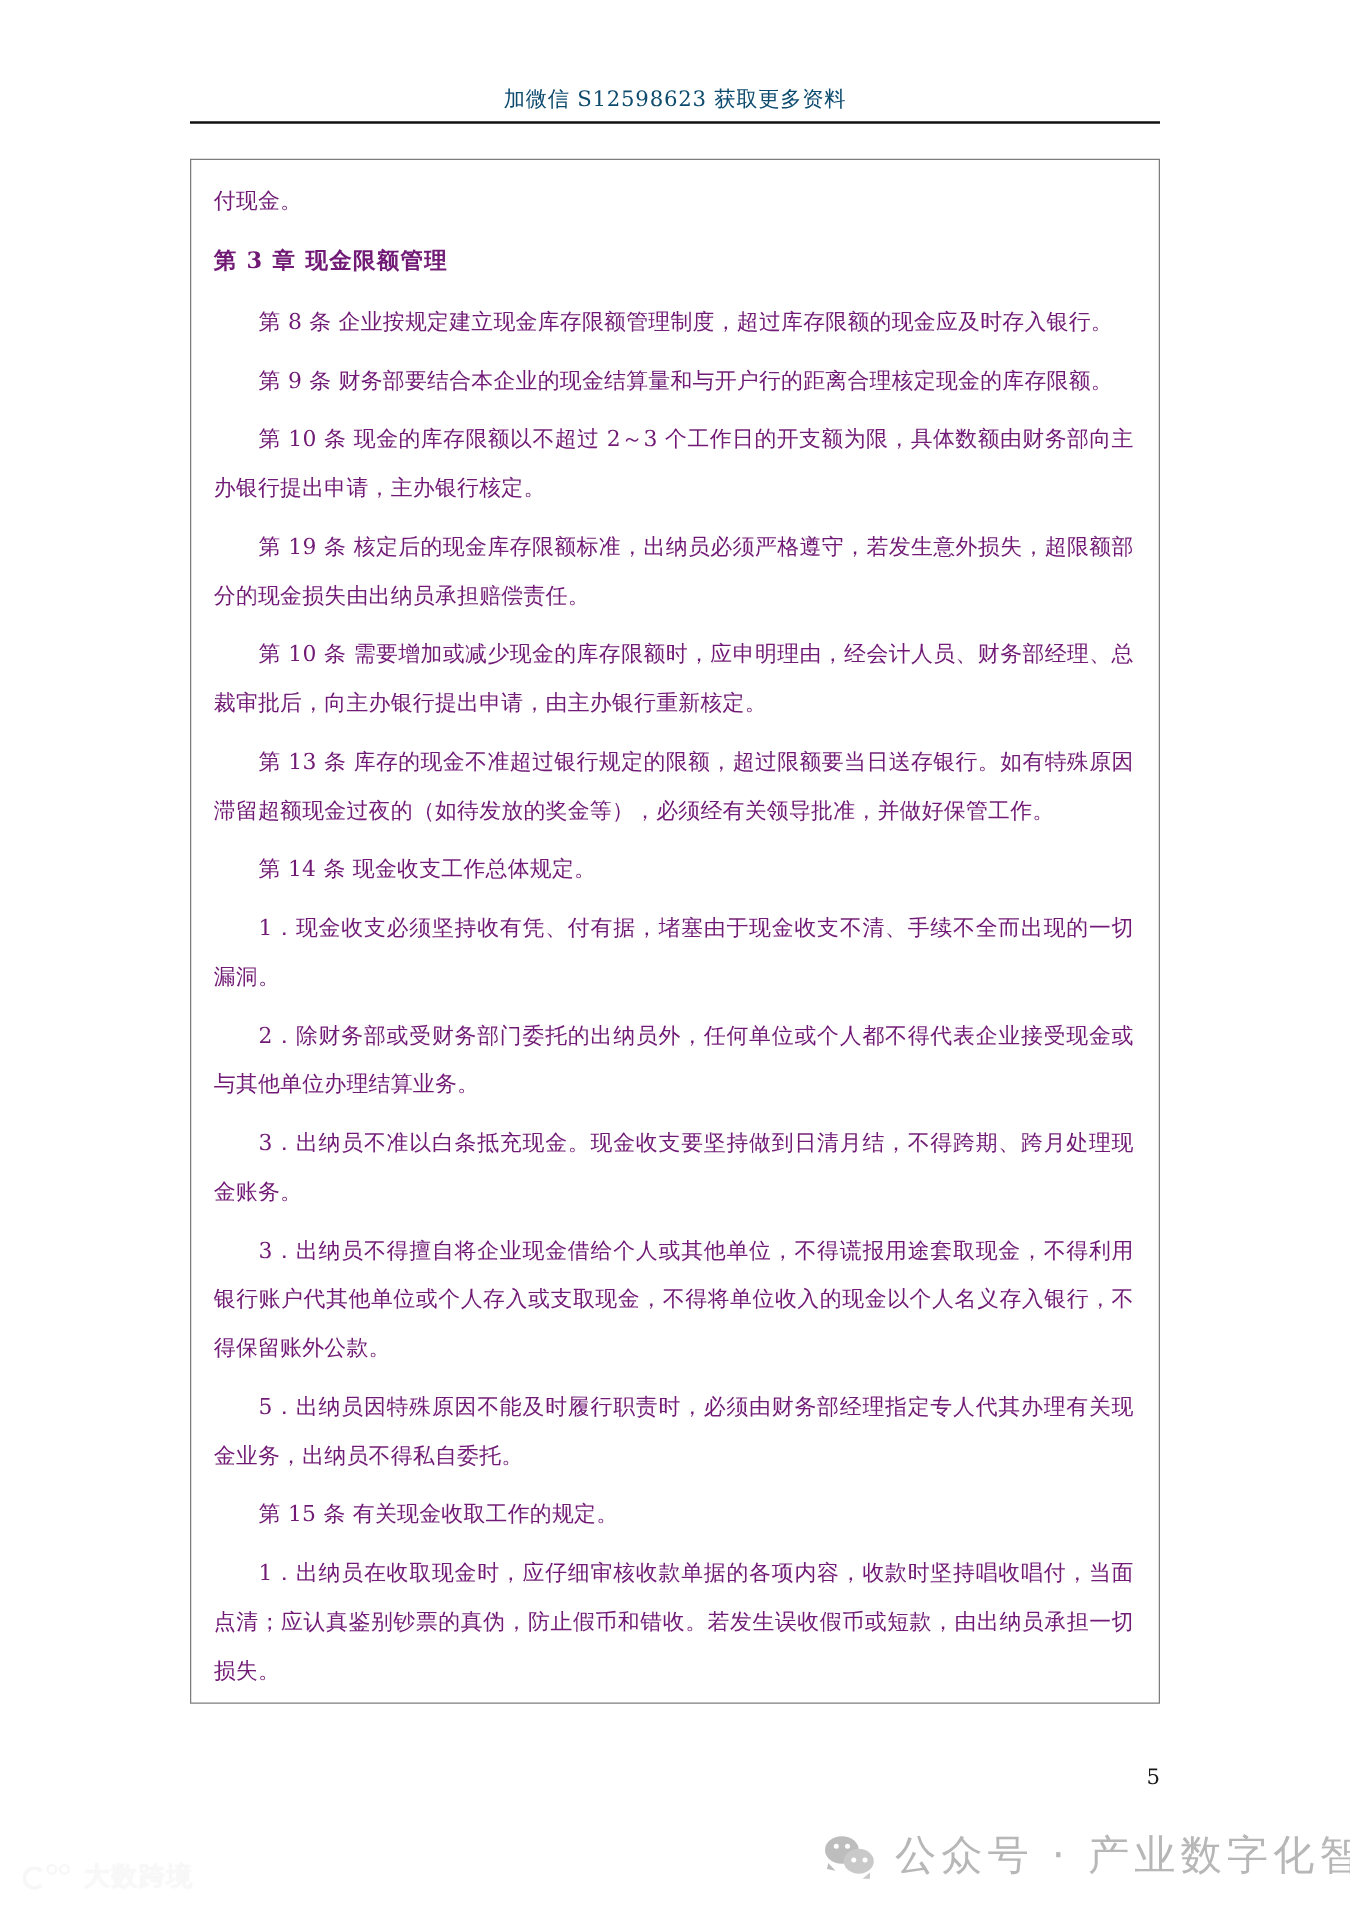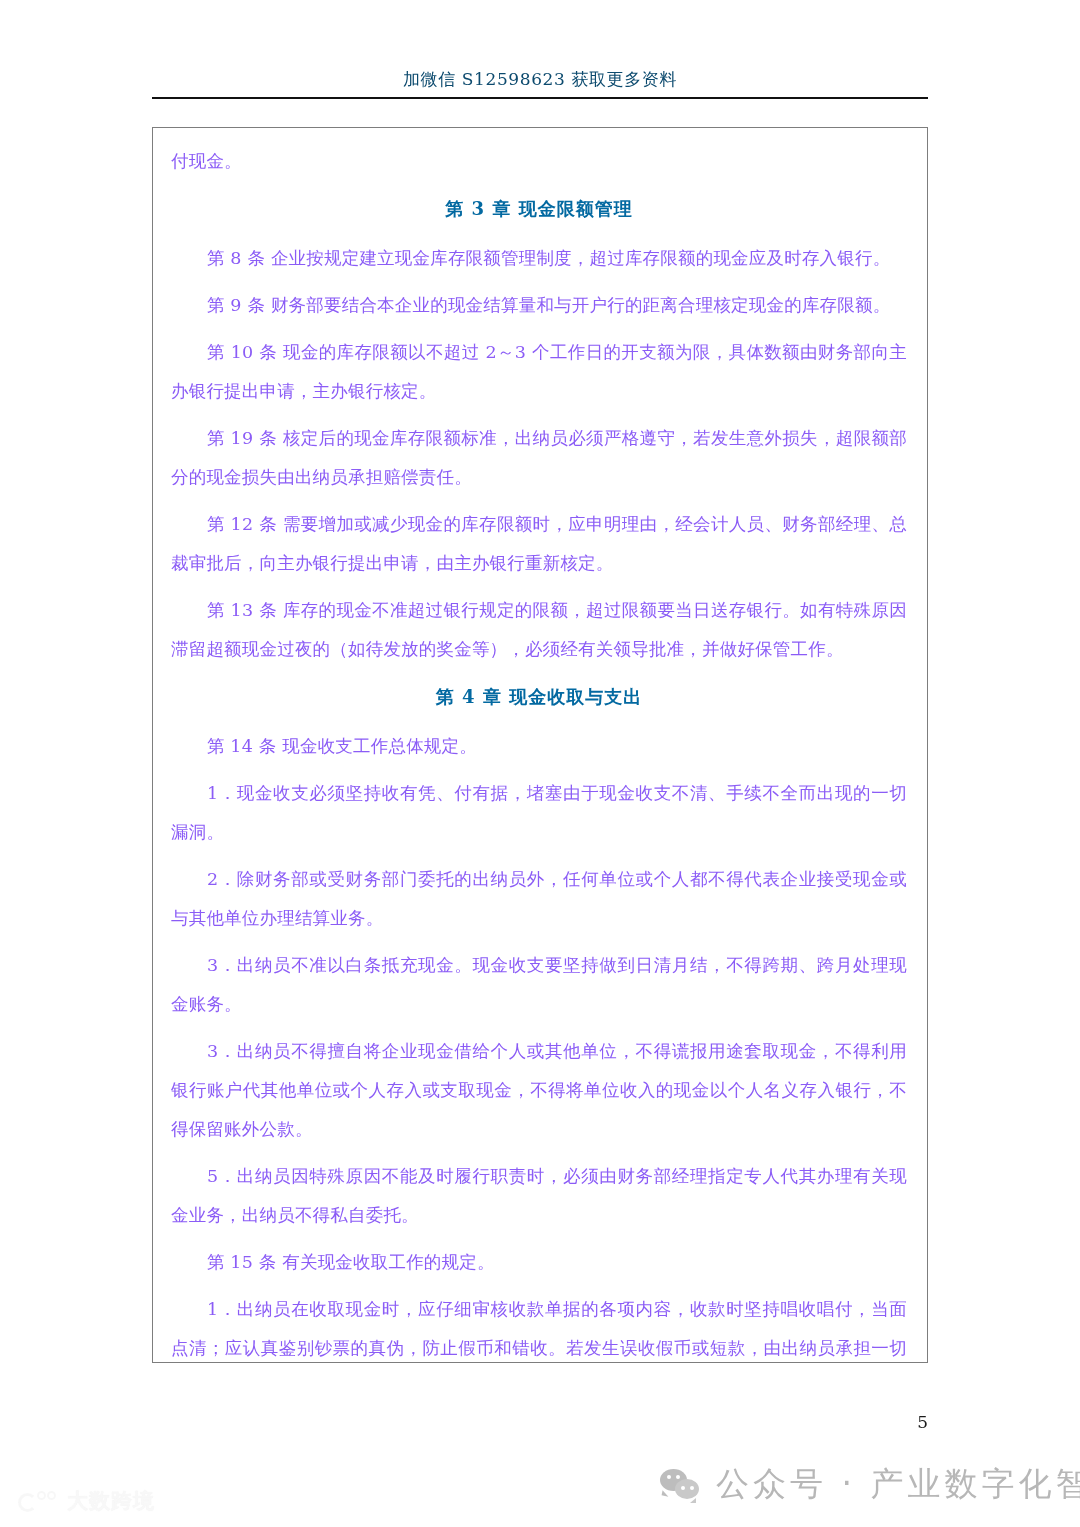--- a/index.html
+++ b/index.html
@@ -49,39 +49,38 @@
   }
   .frame-inner {
     padding: 14px 20px 0 18px;
     box-sizing: border-box;
   }
 
   
   .para {
     font-size: 17.5px;
     line-height: 39px;
-    color: #8b5cf6;
+    color: #701a75;
     text-align: justify;
     text-justify: inter-ideograph;
     margin: 0 0 8px 0;
     letter-spacing: 0.2px;
     font-family: "DejaVu Serif", "Liberation Serif", serif;
   }
   .para.indent {
     text-indent: 2.05em;
   }
   .para.noindent {
     text-indent: 0;
   }
   .chapter-heading {
     font-size: 18px;
     line-height: 40px;
     font-weight: bold;
-    text-align: center;
-    color: #0369a1;
+    color: #701a75;
     margin: 6px 0 10px 0;
     letter-spacing: 1px;
     font-family: "DejaVu Serif", "Liberation Serif", serif;
   }
 
   
   #page-number {
     position: absolute;
     right: 152px;
     top: 1412px;
@@ -211,23 +210,22 @@
 </div>
 
 <div id="content-frame">
   <div class="frame-inner" id="doc-body">
       <div class="para noindent">付现金。</div>
       <div class="chapter-heading">第 3 章   现金限额管理</div>
       <div class="para indent">第 8 条   企业按规定建立现金库存限额管理制度，超过库存限额的现金应及时存入银行。</div>
       <div class="para indent">第 9 条   财务部要结合本企业的现金结算量和与开户行的距离合理核定现金的库存限额。</div>
       <div class="para indent">第 10 条   现金的库存限额以不超过 2～3 个工作日的开支额为限，具体数额由财务部向主办银行提出申请，主办银行核定。</div>
       <div class="para indent">第 19 条   核定后的现金库存限额标准，出纳员必须严格遵守，若发生意外损失，超限额部分的现金损失由出纳员承担赔偿责任。</div>
-      <div class="para indent">第 12 条   需要增加或减少现金的库存限额时，应申明理由，经会计人员、财务部经理、总裁审批后，向主办银行提出申请，由主办银行重新核定。</div>
+      <div class="para indent">第 10 条   需要增加或减少现金的库存限额时，应申明理由，经会计人员、财务部经理、总裁审批后，向主办银行提出申请，由主办银行重新核定。</div>
       <div class="para indent">第 13 条   库存的现金不准超过银行规定的限额，超过限额要当日送存银行。如有特殊原因滞留超额现金过夜的（如待发放的奖金等），必须经有关领导批准，并做好保管工作。</div>
-      <div class="chapter-heading">第 4 章   现金收取与支出</div>
       <div class="para indent">第 14 条   现金收支工作总体规定。</div>
       <div class="para indent">1．现金收支必须坚持收有凭、付有据，堵塞由于现金收支不清、手续不全而出现的一切漏洞。</div>
       <div class="para indent">2．除财务部或受财务部门委托的出纳员外，任何单位或个人都不得代表企业接受现金或与其他单位办理结算业务。</div>
       <div class="para indent">3．出纳员不准以白条抵充现金。现金收支要坚持做到日清月结，不得跨期、跨月处理现金账务。</div>
       <div class="para indent">3．出纳员不得擅自将企业现金借给个人或其他单位，不得谎报用途套取现金，不得利用银行账户代其他单位或个人存入或支取现金，不得将单位收入的现金以个人名义存入银行，不得保留账外公款。</div>
       <div class="para indent">5．出纳员因特殊原因不能及时履行职责时，必须由财务部经理指定专人代其办理有关现金业务，出纳员不得私自委托。</div>
       <div class="para indent">第 15 条   有关现金收取工作的规定。</div>
       <div class="para indent">1．出纳员在收取现金时，应仔细审核收款单据的各项内容，收款时坚持唱收唱付，当面点清；应认真鉴别钞票的真伪，防止假币和错收。若发生误收假币或短款，由出纳员承担一切损失。</div>
     </div>
 </div>

